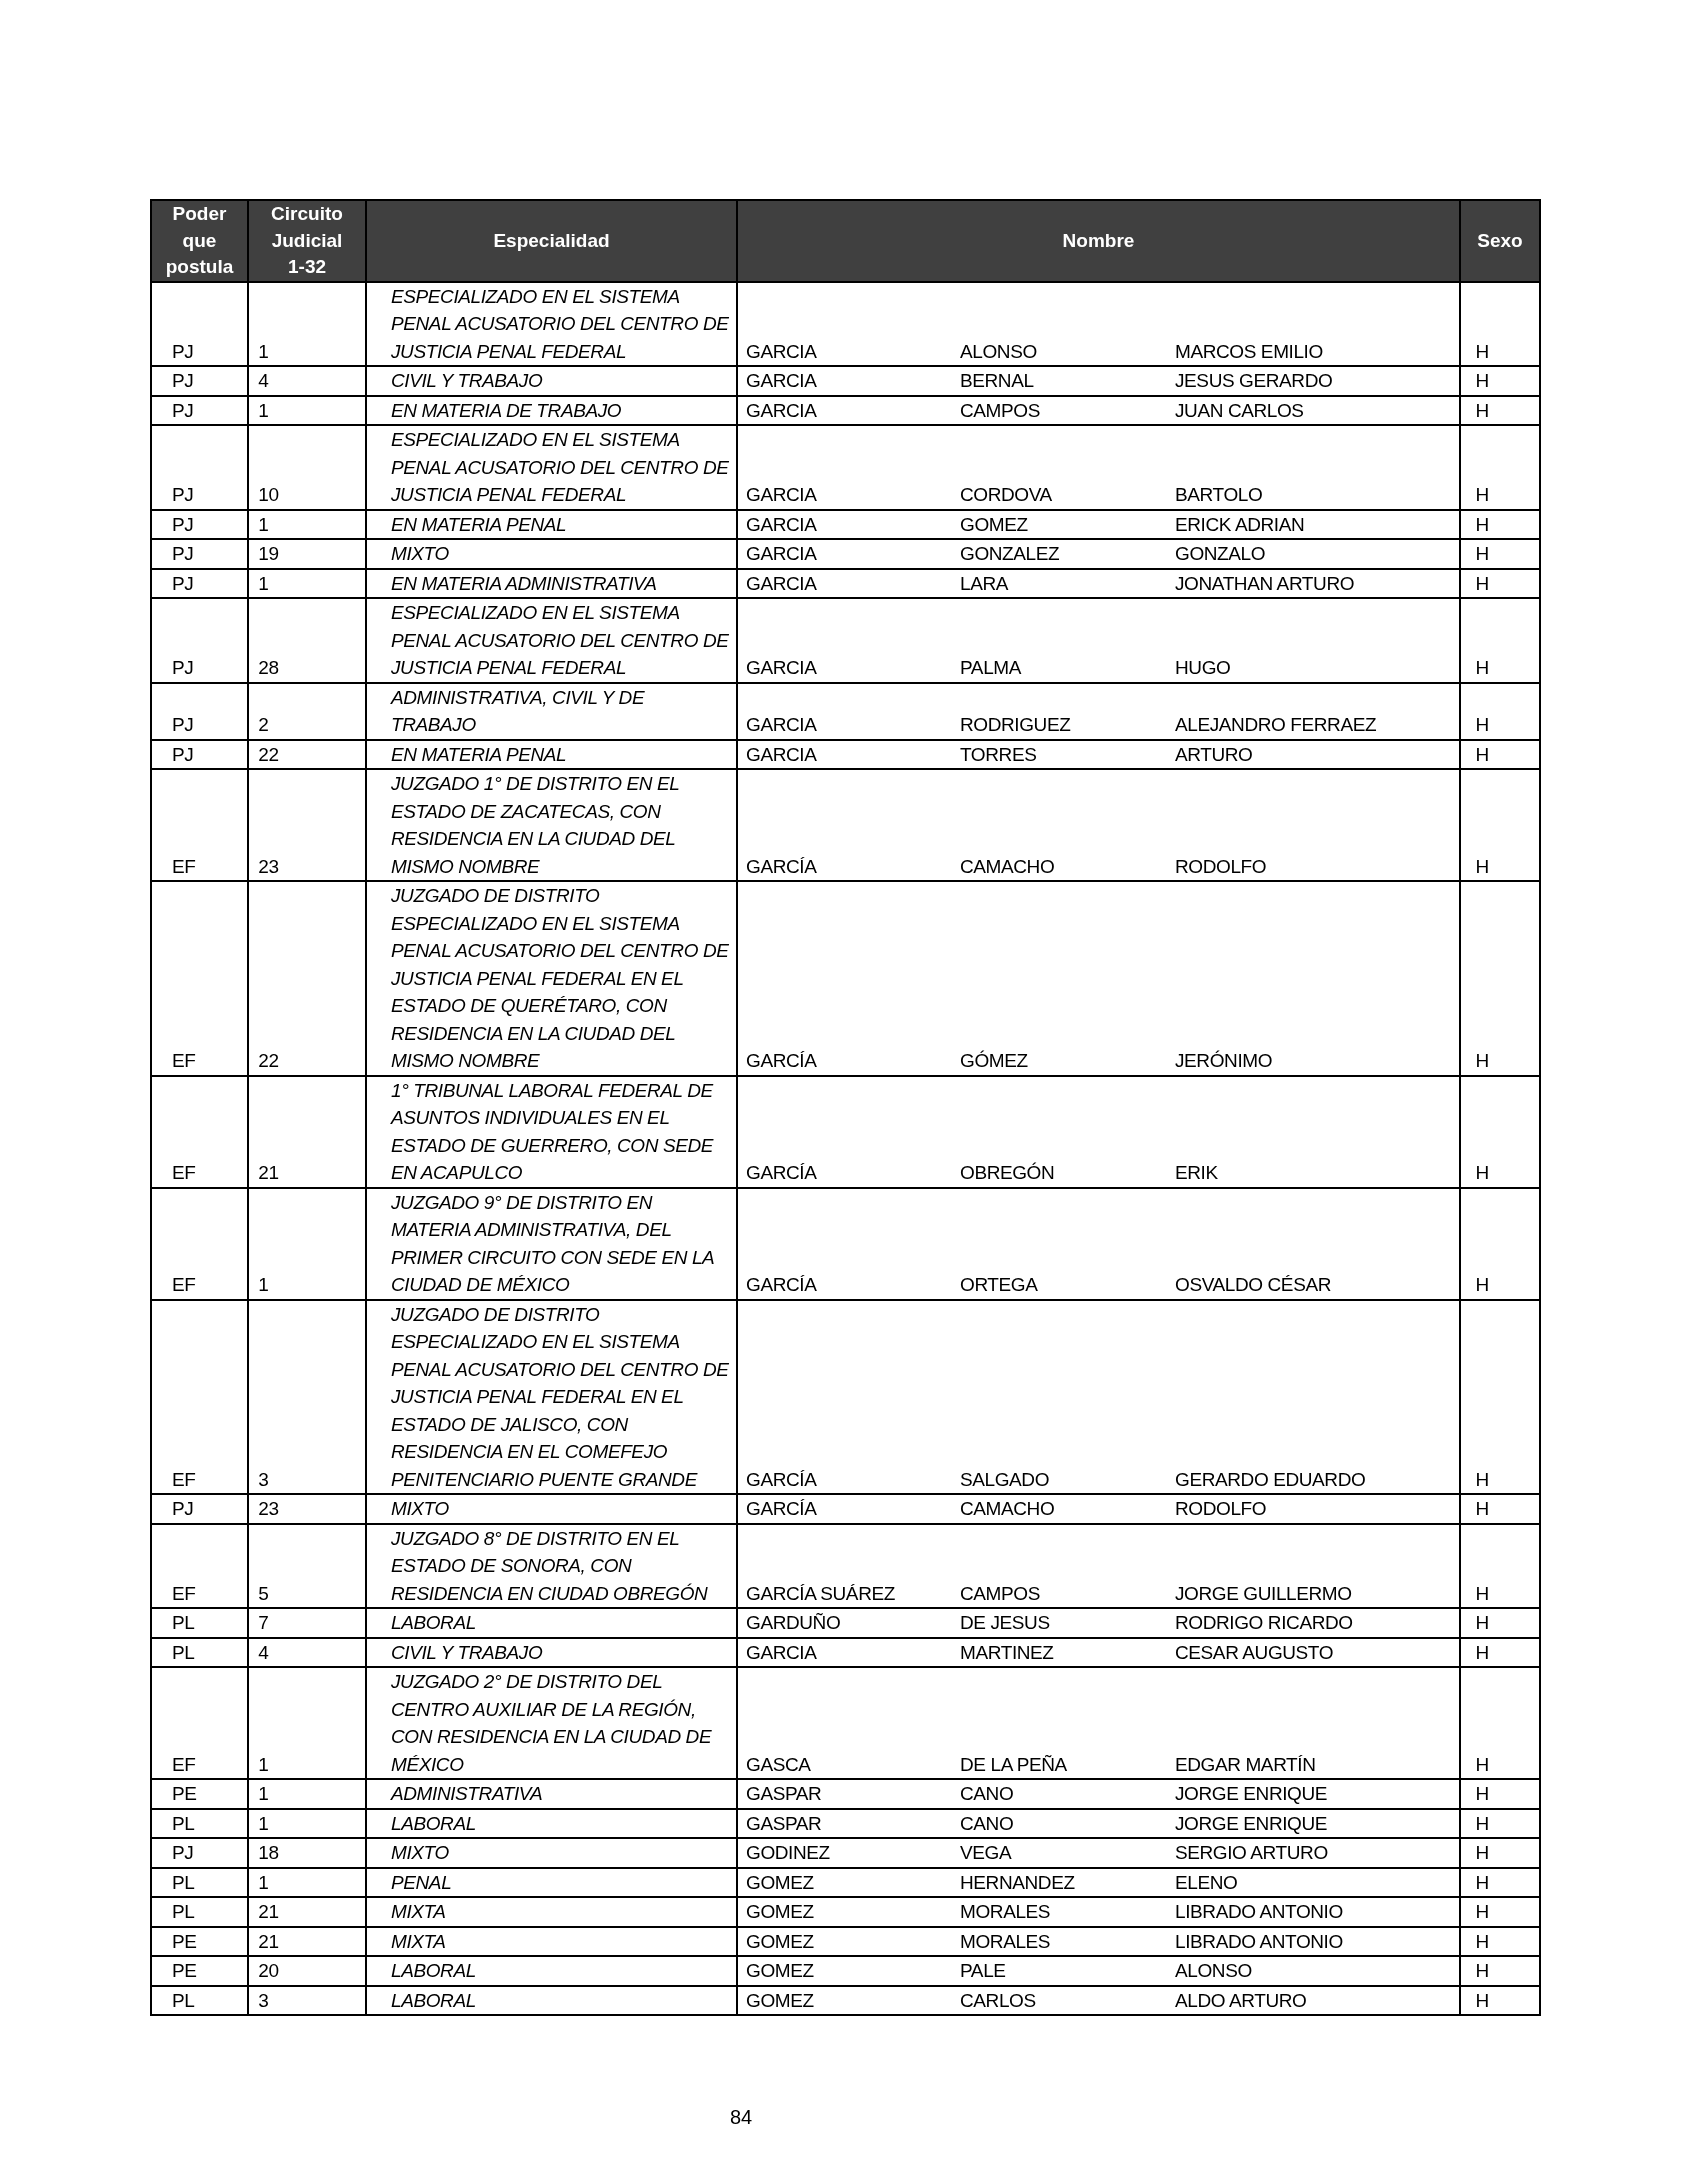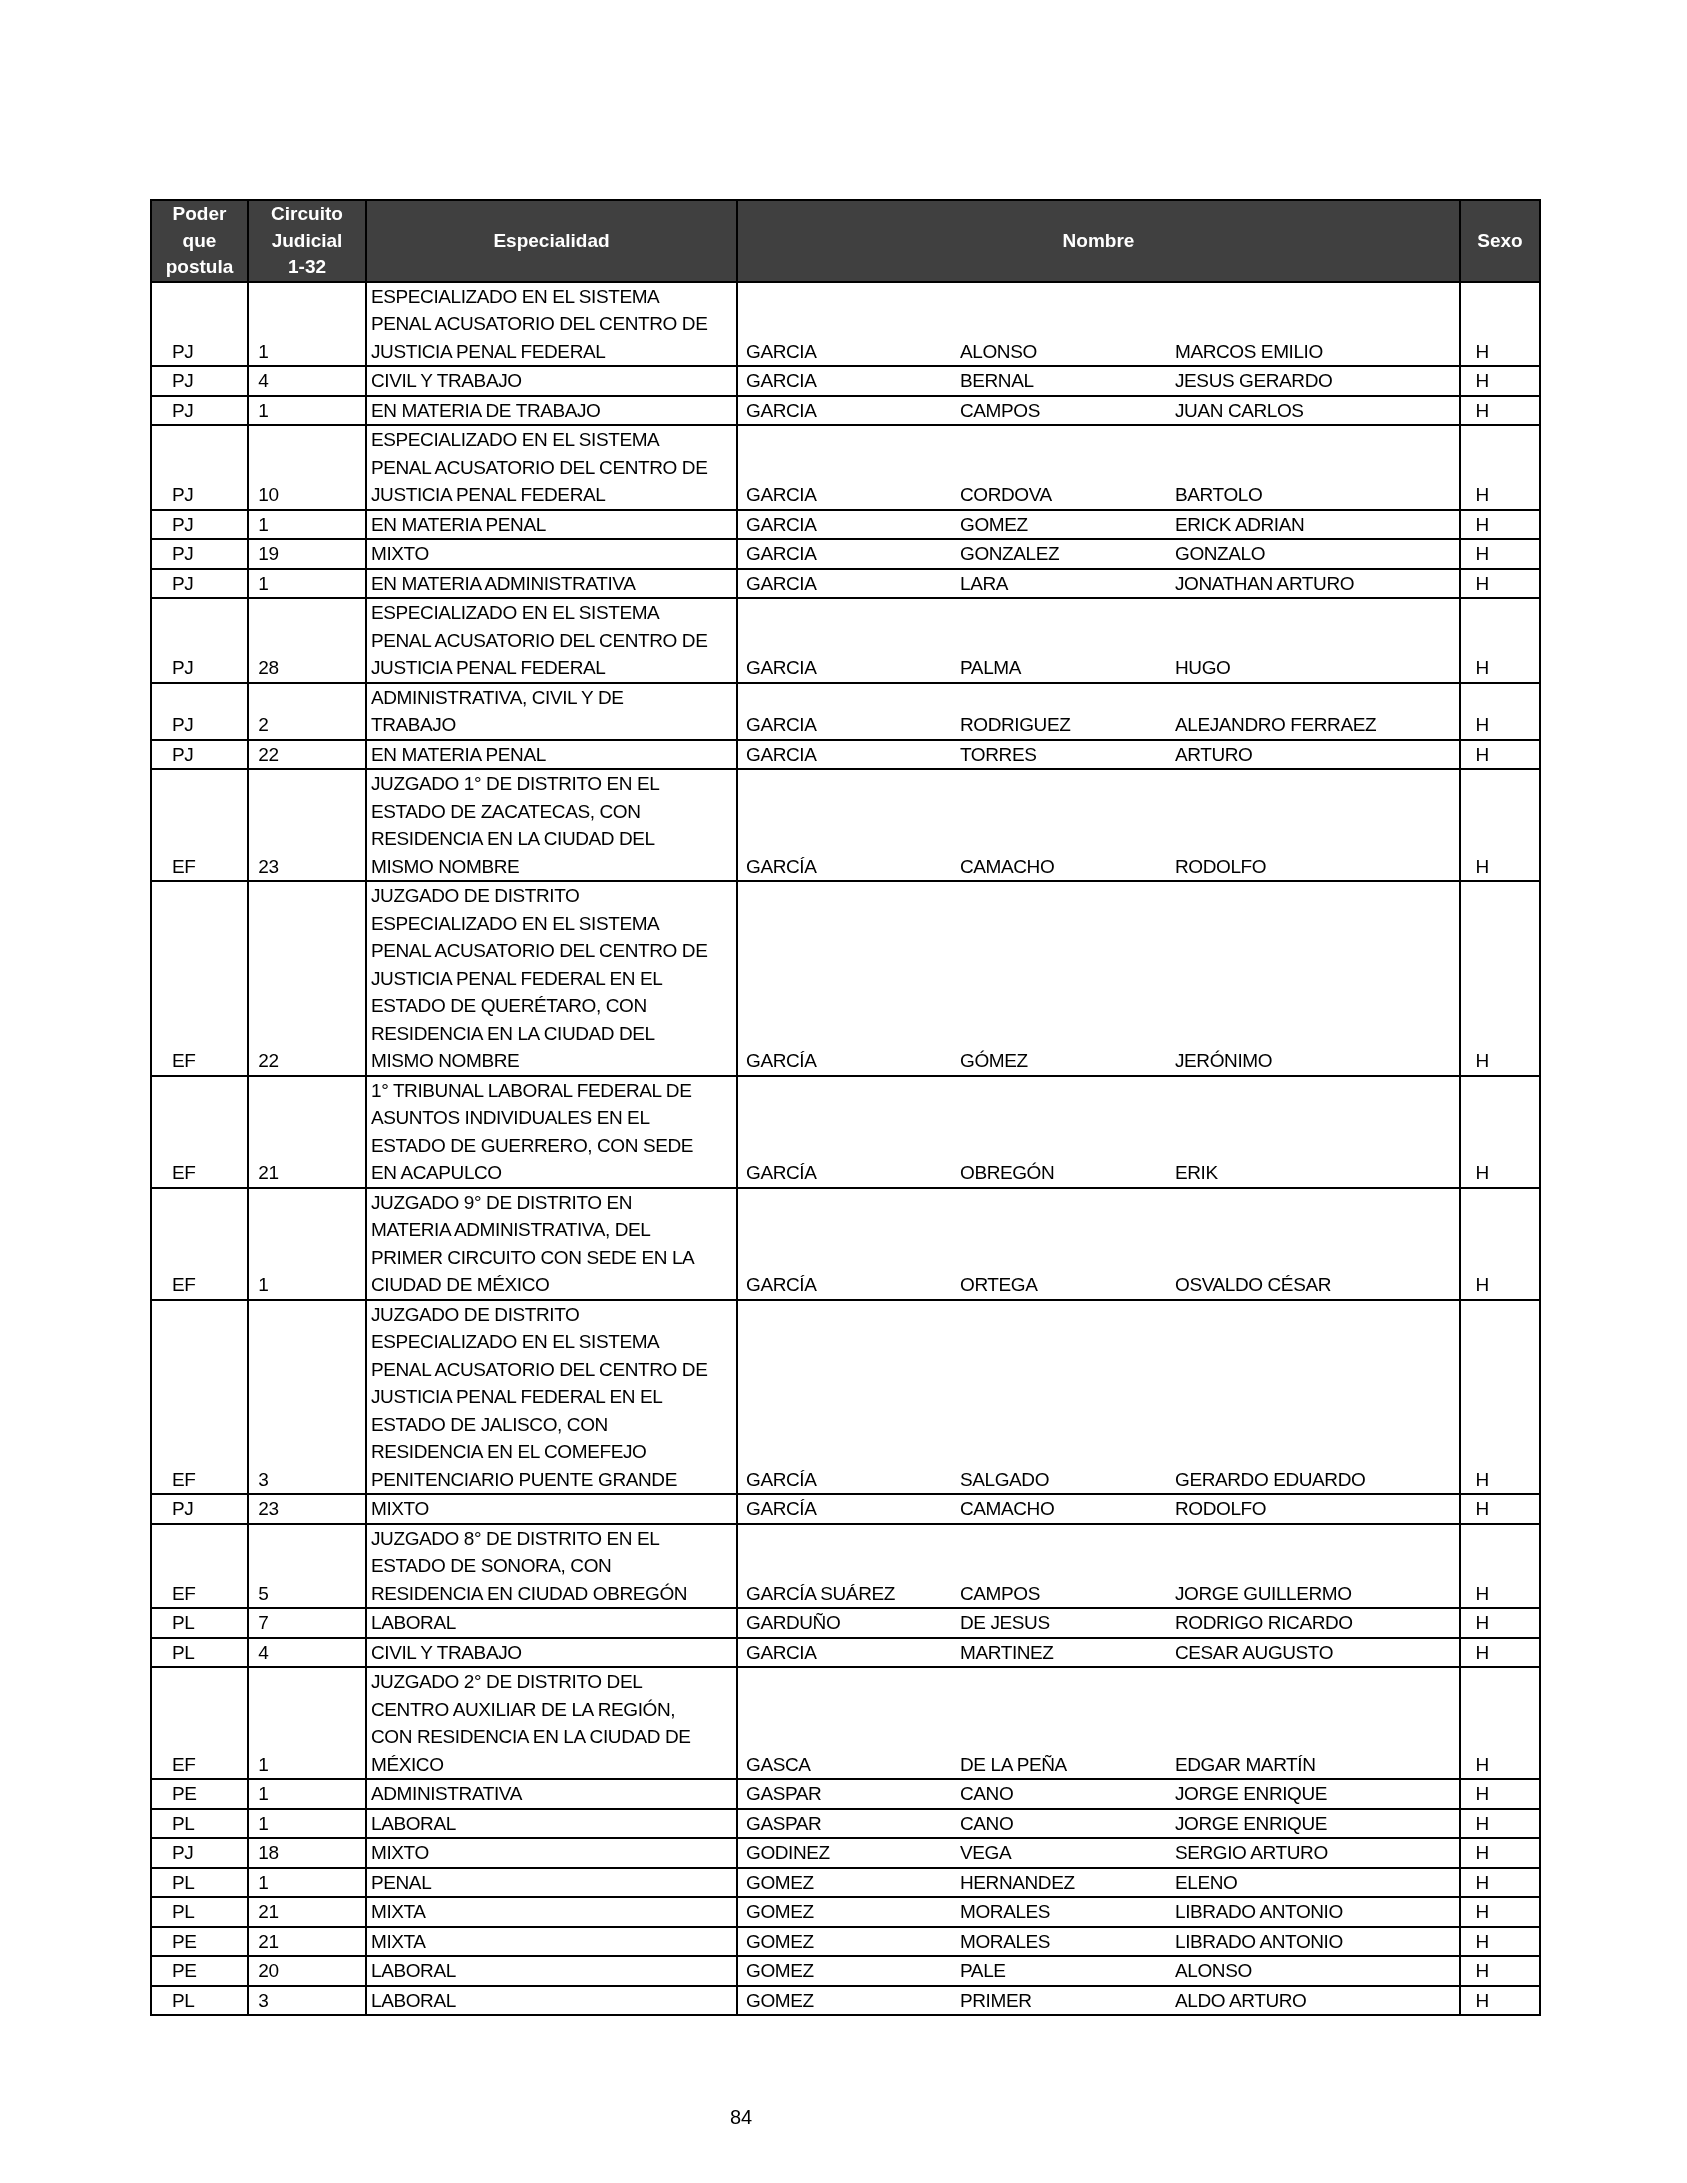--- a/index.html
+++ b/index.html
@@ -31,21 +31,21 @@
   .page-table tbody td {
     font-size: 19px;
     line-height: 27.5px;
     vertical-align: bottom;
     text-align: left;
     letter-spacing: -0.4px;
     white-space: nowrap;
   }
   .page-table tbody td.c-poder { padding-left: 20px; }
   .page-table tbody td.c-circ { padding-left: 9.3px; }
-  .page-table tbody td.c-esp { padding-left: 4px; white-space: pre-line; }
+  .page-table tbody td.c-esp { padding-left: 24px; white-space: pre-line; font-style: italic; }
   .page-table tbody td.c-nom { padding-left: 8px; }
   .page-table tbody td.c-sexo { padding-left: 14.6px; }
   .nom-grid { display: flex; width: 100%; }
   .nom-grid span { display: block; }
   .nom-pat { width: 214px; }
   .nom-mat { width: 215px; }
   .nom-nom { flex: 1; }
   col.w-poder { width: 97px; }
   col.w-circ { width: 118px; }
   col.w-esp { width: 371px; }
@@ -492,21 +492,21 @@
     <td class="c-sexo">H</td>
   </tr>
 
   <tr>
     <td class="c-poder">PL</td>
     <td class="c-circ">3</td>
     <td class="c-esp">LABORAL</td>
     <td class="c-nom">
       <div class="nom-grid">
         <span class="nom-pat">GOMEZ</span>
-        <span class="nom-mat">PRIMER</span>
+        <span class="nom-mat">CARLOS</span>
         <span class="nom-nom">ALDO ARTURO</span>
       </div>
     </td>
     <td class="c-sexo">H</td>
   </tr>
 </tbody>
 </table>
 
 <div class="page-number">84</div>
 

